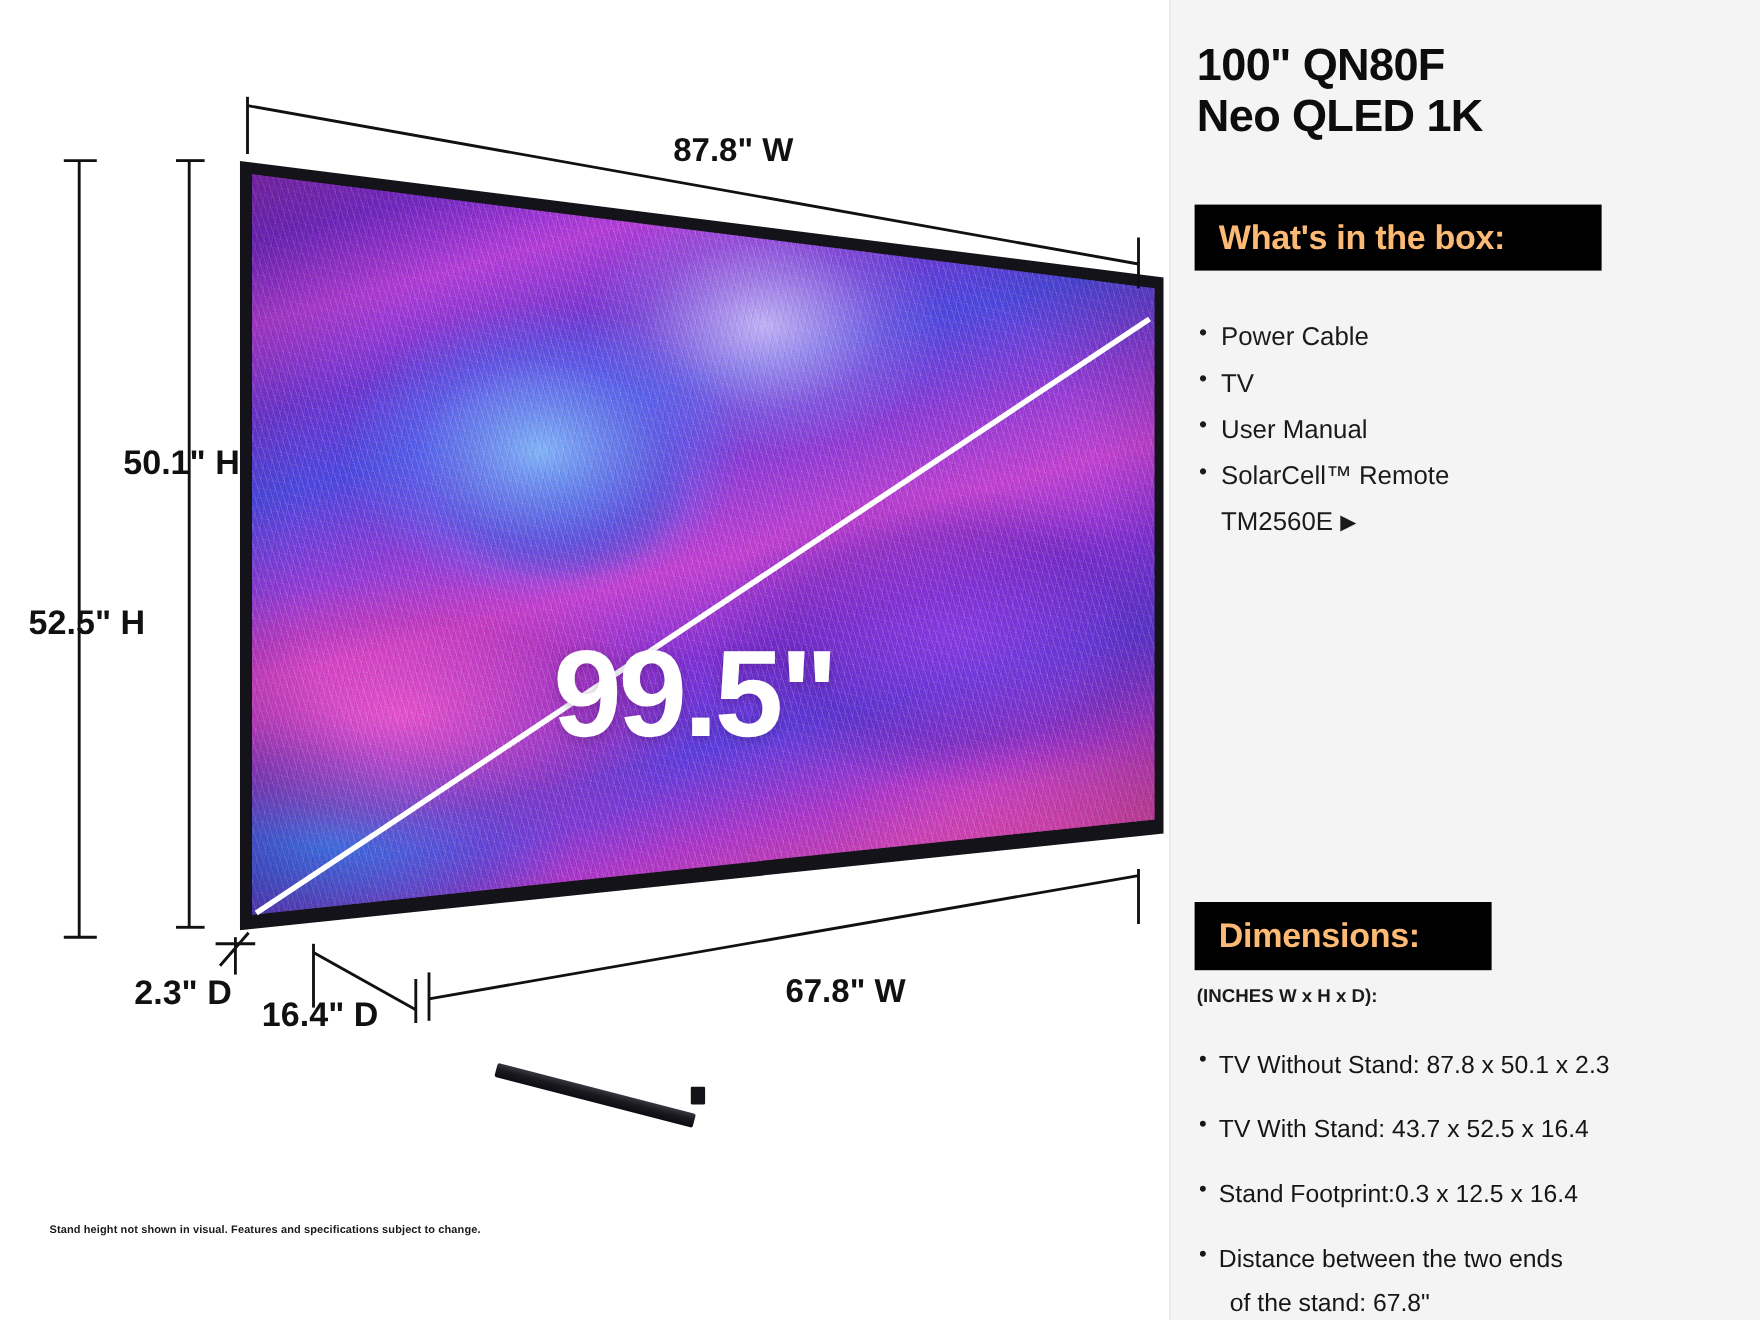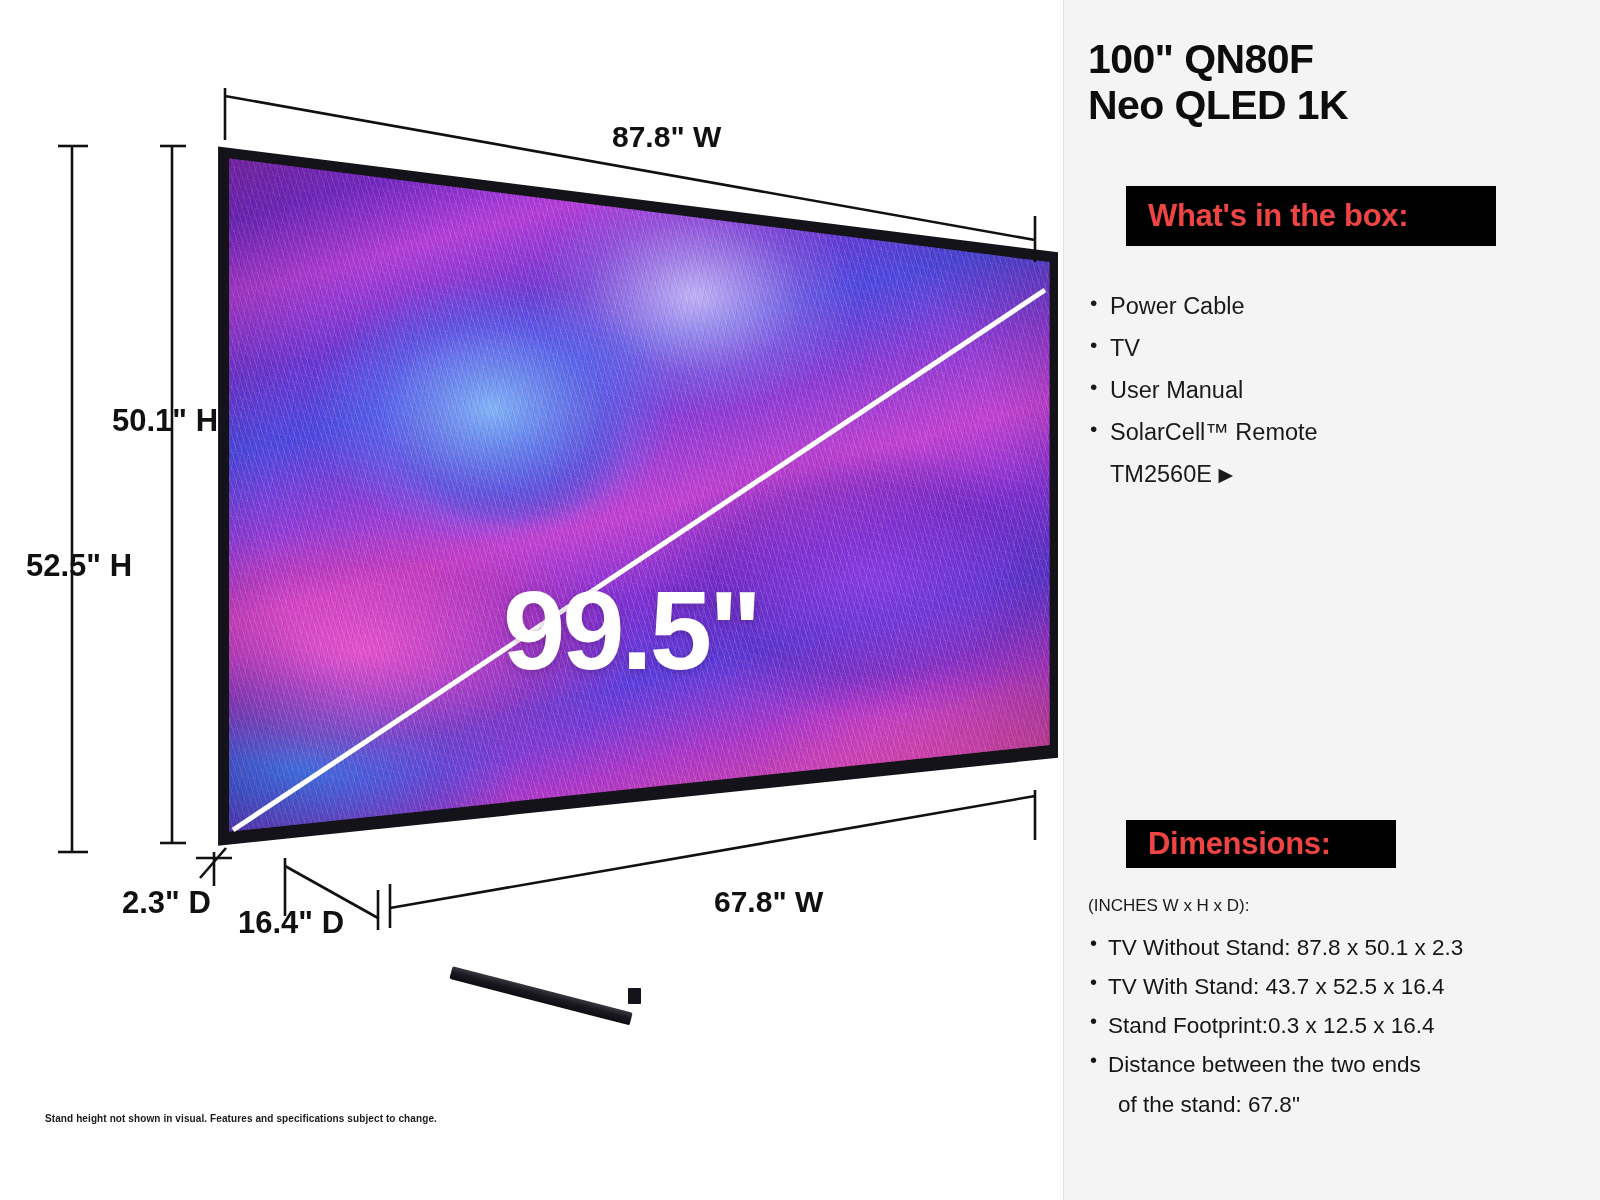--- a/index.html
+++ b/index.html
@@ -131,53 +131,53 @@
     background:#f4f4f4; border-left:1px solid #e2e2e2;
   }
   .prod-title {
     position:absolute; left:24px; top:36px; width:420px;
     font-size:41px; font-weight:700; color:#0d0d0d;
     line-height:1.13; letter-spacing:-0.6px;
   }
   .prod-title span { display:block; }
 
   .black-bar {
-    position:absolute; background:#000000; color:#ef4444;
-    display:flex; align-items:center;margin-left:40px;
+    position:absolute; background:#000000; color:#fdba74;
+    display:flex; align-items:center;
   }
   .bar-box {
     left:22px; top:186px; width:370px; height:60px; padding-left:22px;
   }
   .bar-box .bar-txt { font-size:31px; font-weight:700; letter-spacing:-0.3px; }
 
   .bar-dim {
-    left:22px; top:820px; width:270px; height:48px; padding-left:22px;
+    left:22px; top:820px; width:270px; height:62px; padding-left:22px;
   }
   .bar-dim .bar-txt { font-size:31px; font-weight:700; letter-spacing:-0.3px; }
 
   .box-list {
     position:absolute; left:24px; top:285px; width:290px;
     font-size:23.5px; color:#1a1a1a; line-height:1.79;
   }
   .box-list li { list-style:none; position:relative; padding-left:22px; }
   .box-list li::before {
     content:"\2022"; position:absolute; left:2px; top:-1px; font-size:21px;
   }
   .box-list .sub { display:block; padding-left:0; }
   .tri { font-size:19px; line-height:1; vertical-align:1px; }
 
   .dim-sub {
     position:absolute; left:24px; top:896px;
-    font-size:17px; font-weight:400; color:#1a1a1a;
+    font-size:17px; font-weight:700; color:#1a1a1a;
   }
   .dim-list {
     position:absolute; left:24px; top:928px; width:500px;
     font-size:22.5px; color:#161616; line-height:1.74;
   }
-  .dim-list li { list-style:none; position:relative; padding-left:20px; margin-top:0; }
+  .dim-list li { list-style:none; position:relative; padding-left:20px; margin-top:20px; }
   .dim-list li::before {
     content:"\2022"; position:absolute; left:2px; top:-2px; font-size:20px;
   }
   .dim-list .cont { display:block; padding-left:10px; }
 </style>
 </head>
 <body>
 
 <div class="page">
 

